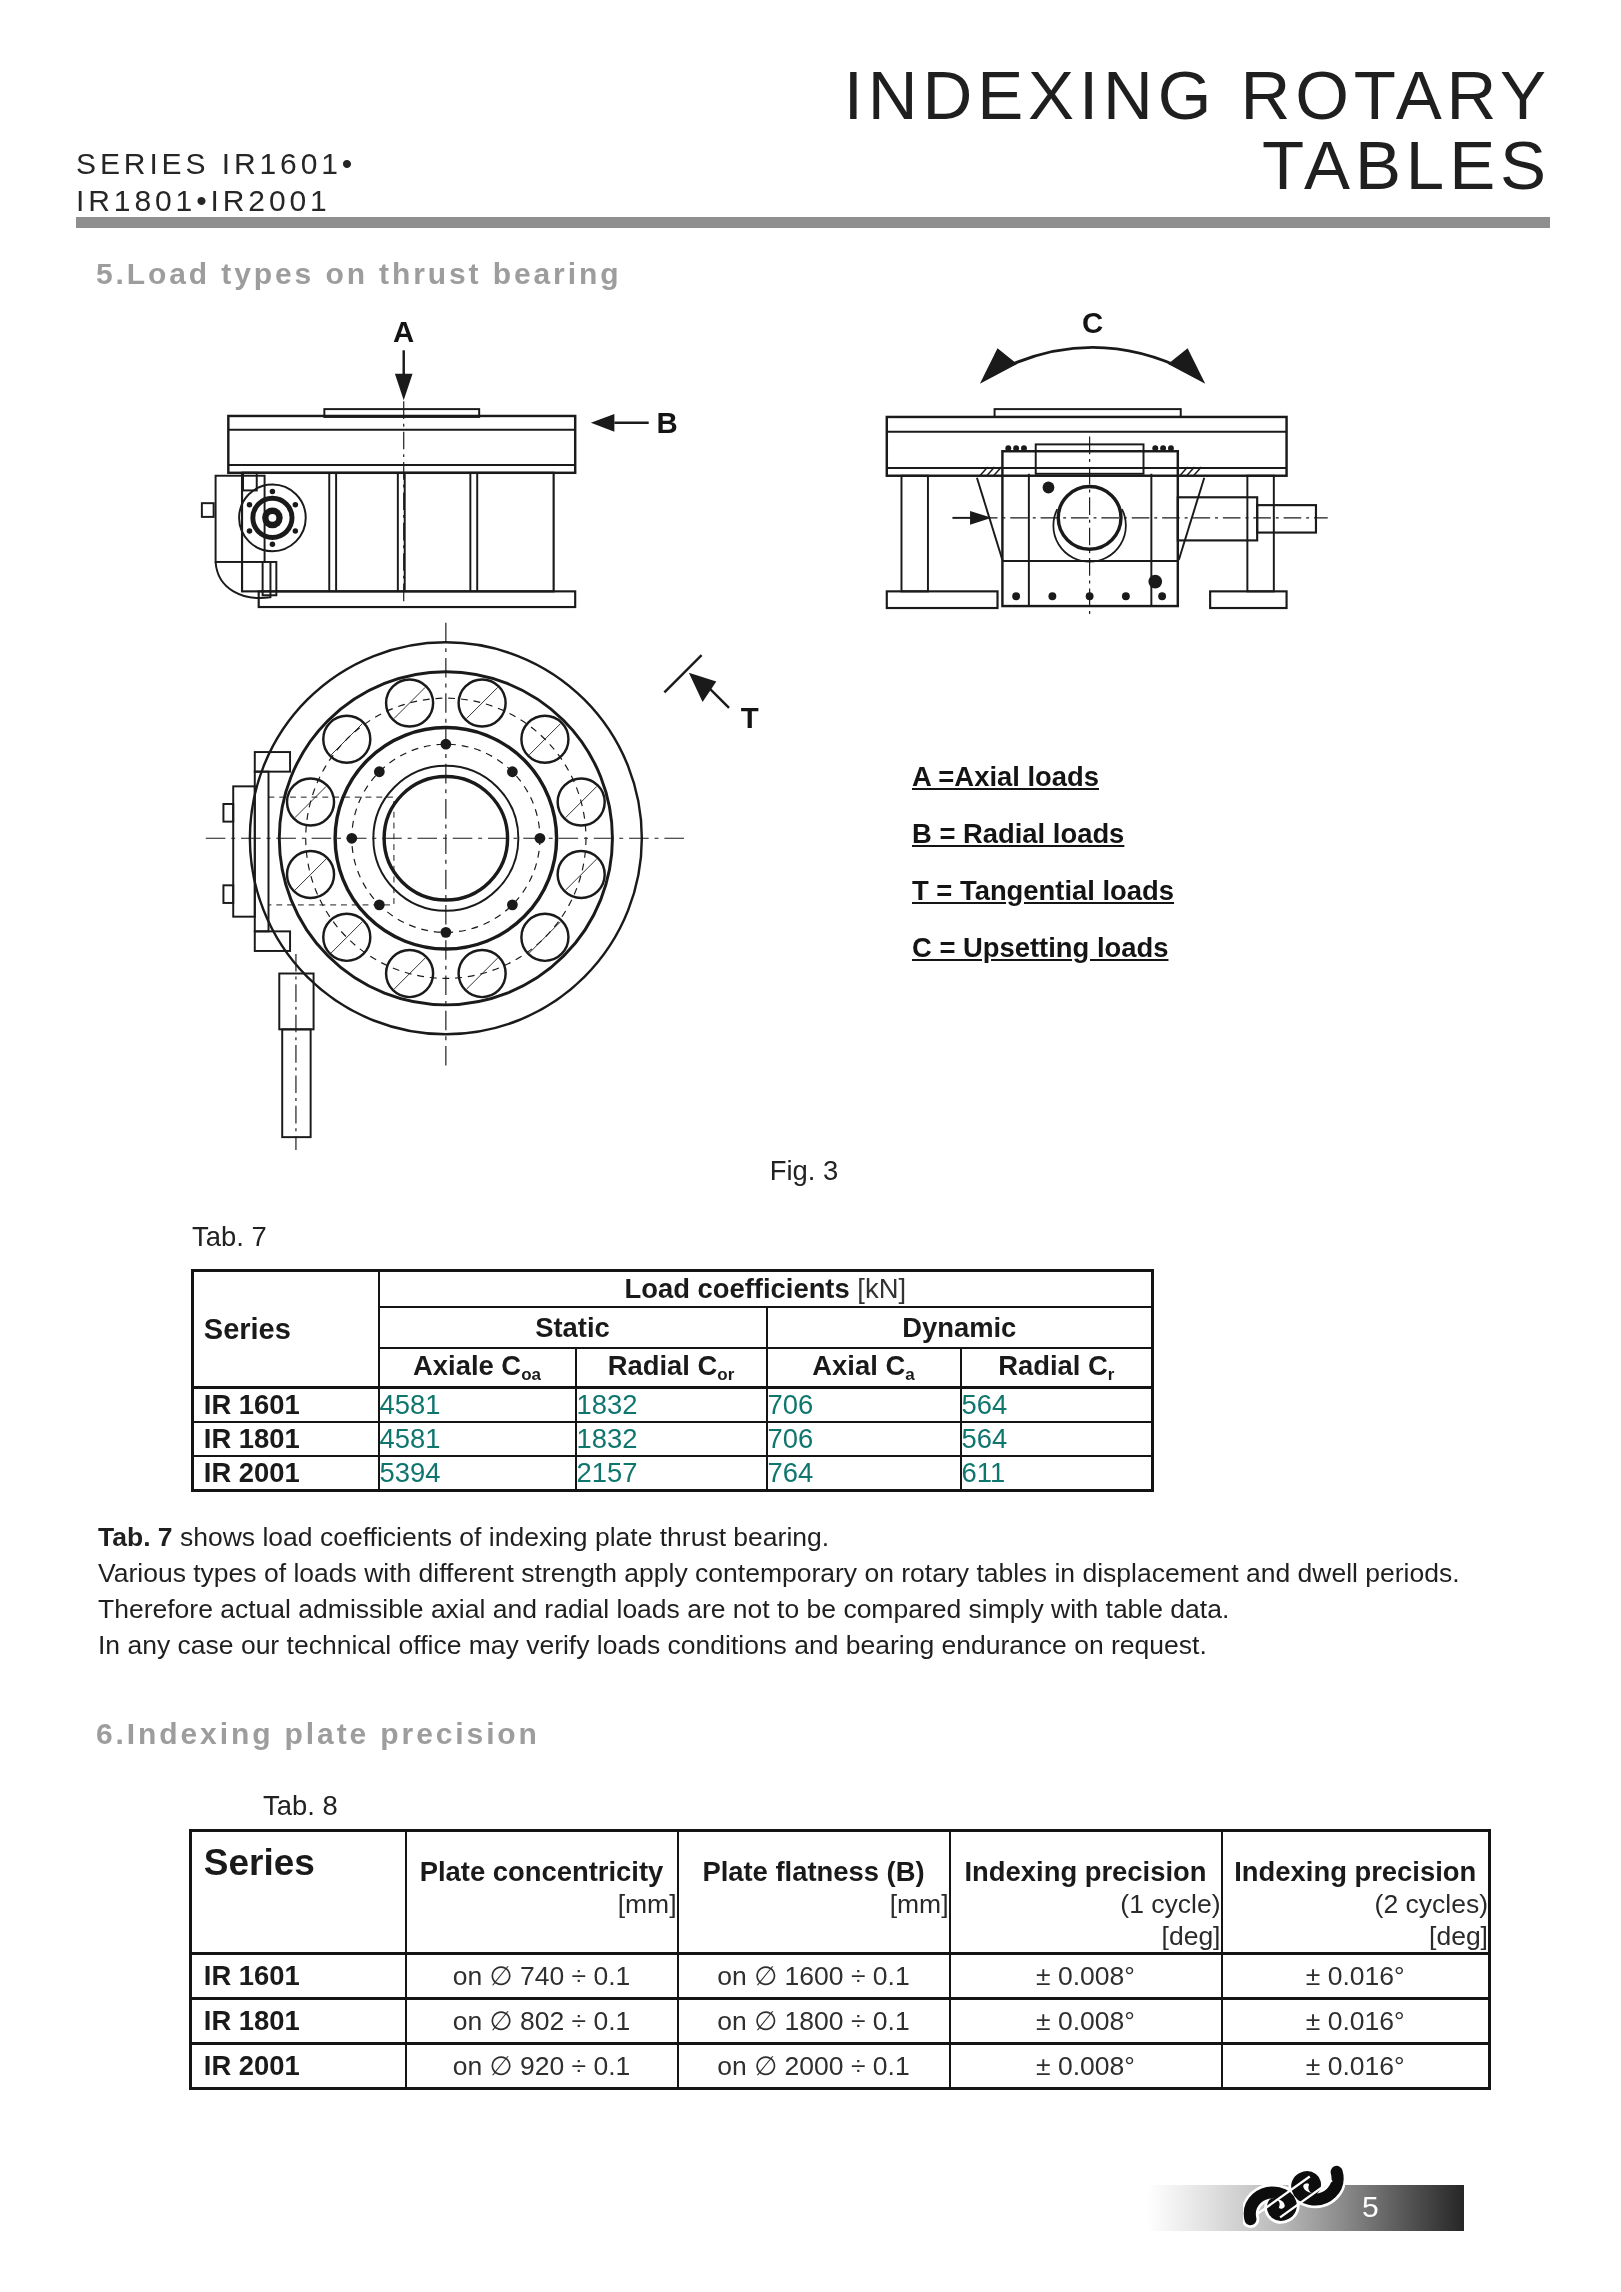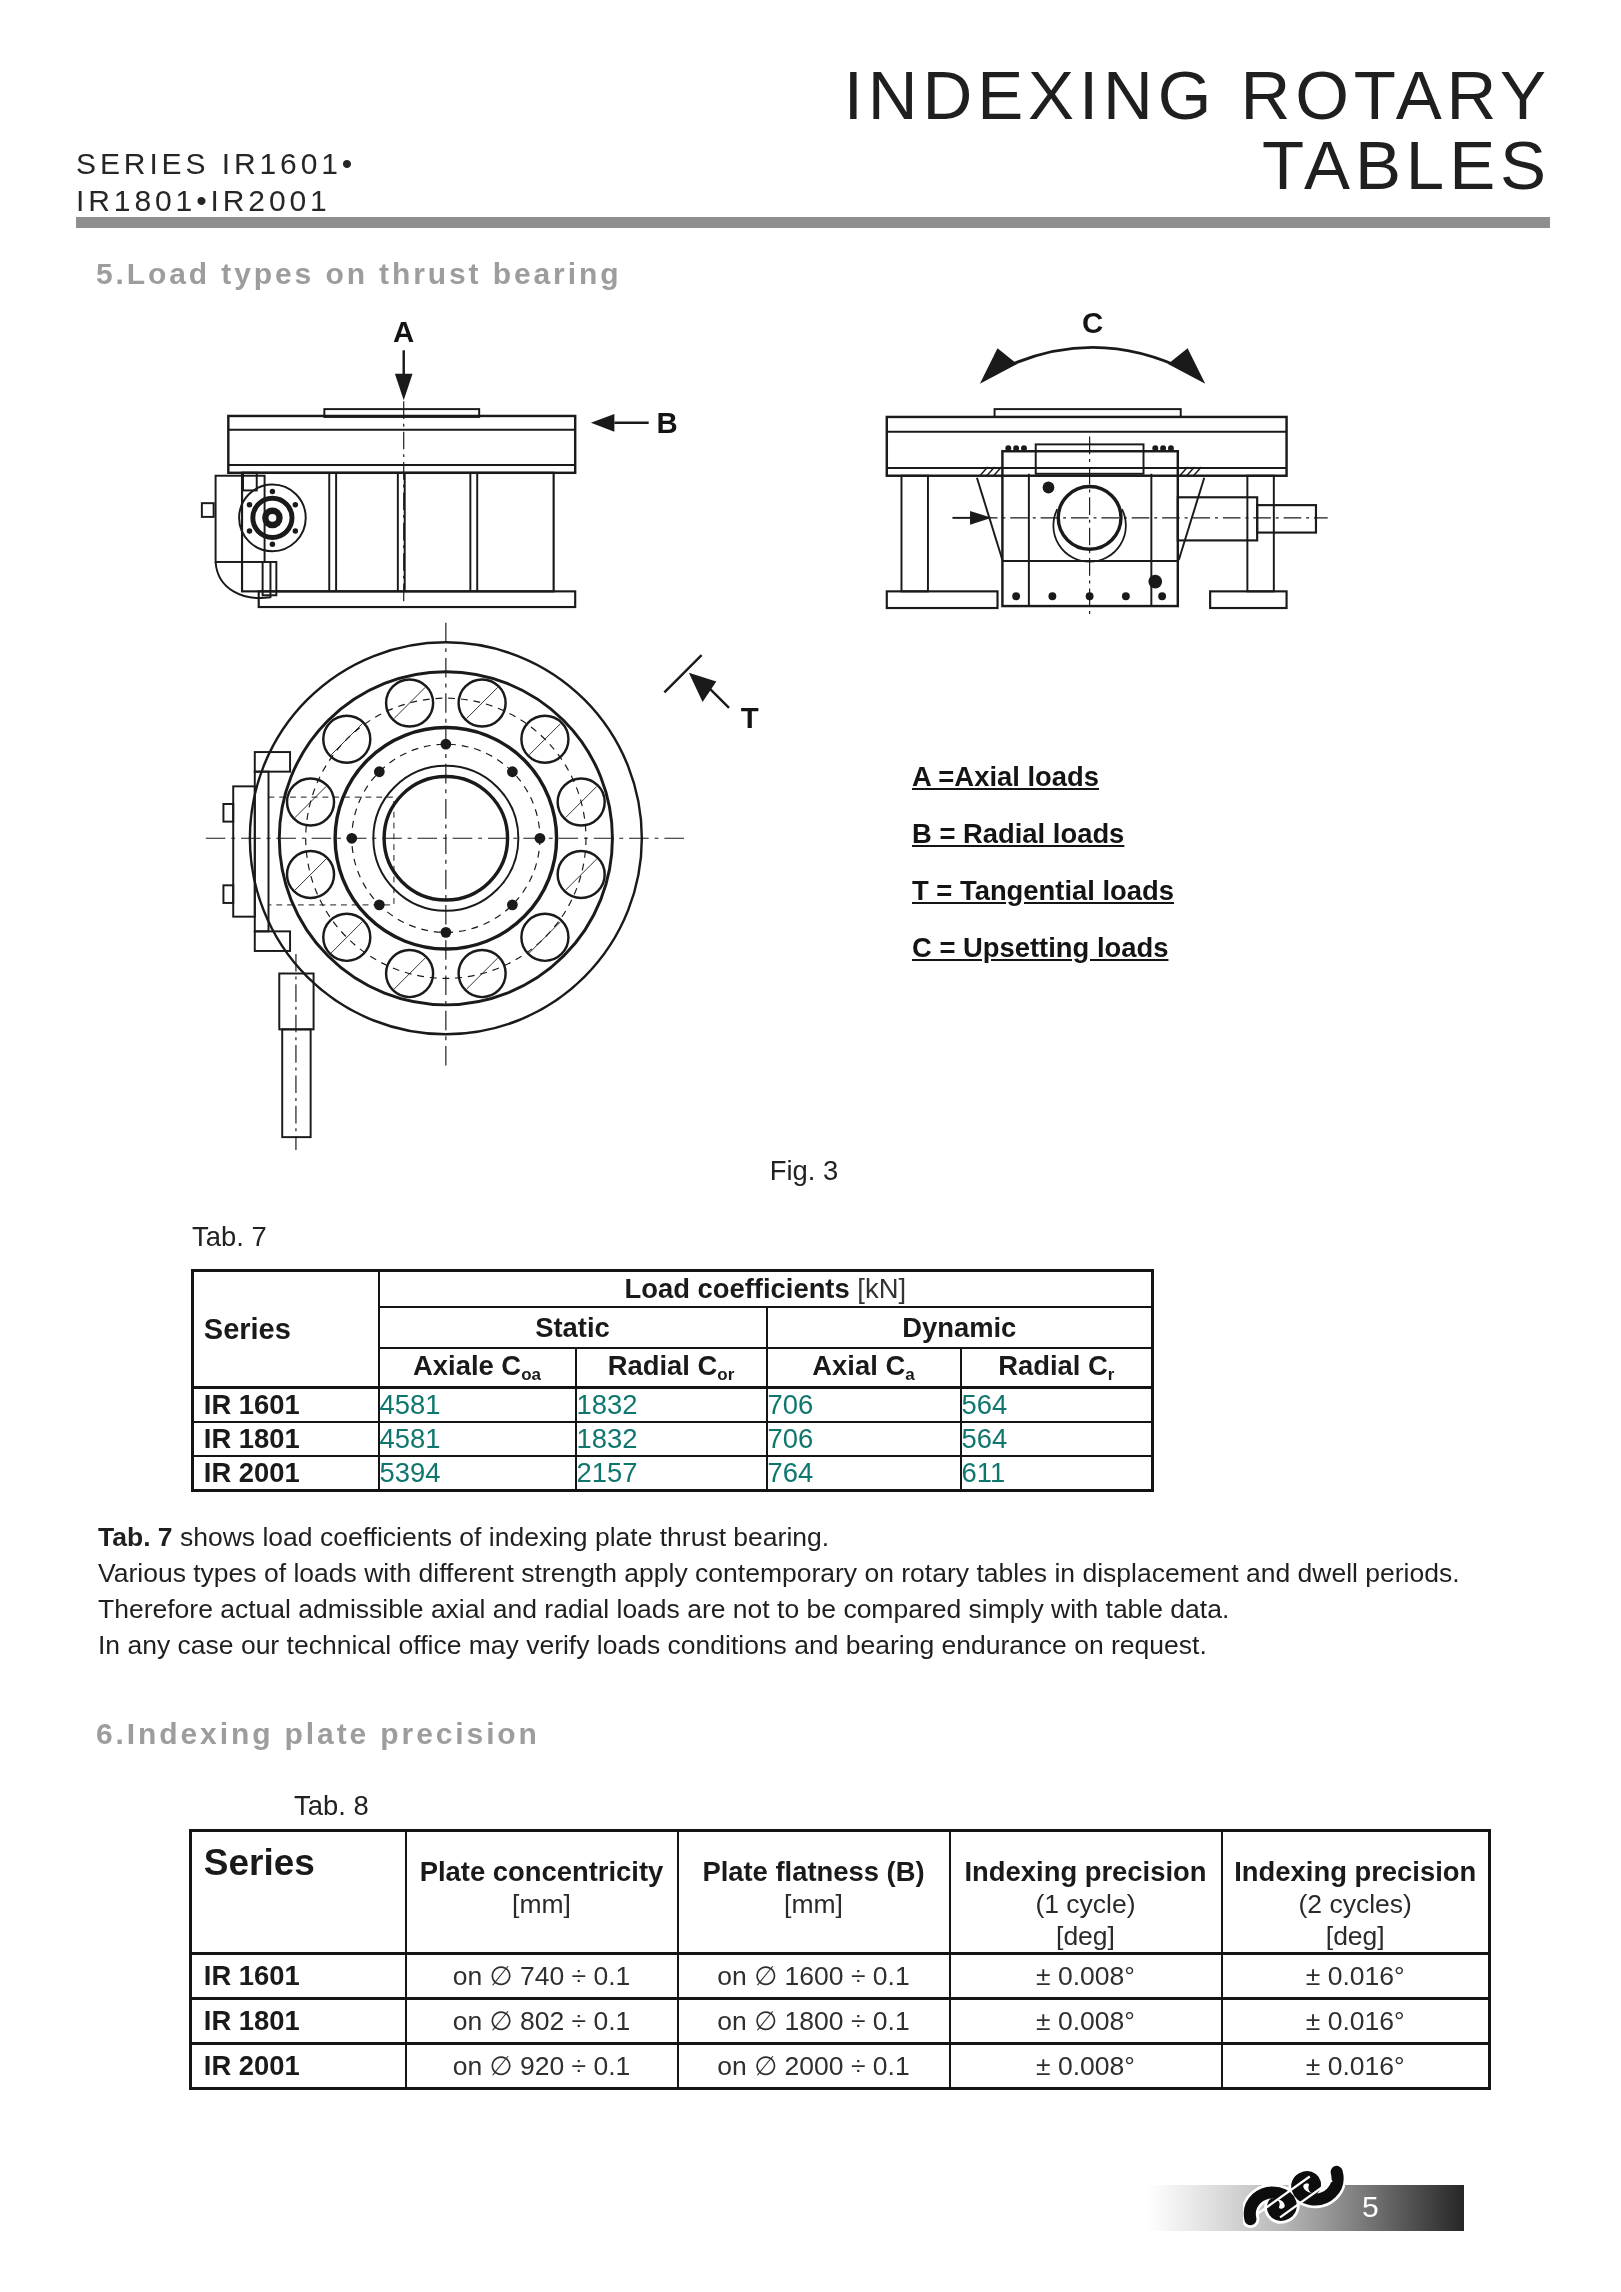--- a/index.html
+++ b/index.html
@@ -20,21 +20,21 @@
   .s6{left:96px;top:1717px;}
   
   .fig-svg{left:147px;top:299px;}
   .legend{left:912px;top:757px;font-size:27.4px;font-weight:bold;color:#141414;text-decoration:underline;}
   .legend div{height:57px;line-height:39px;}
   .fig-caption{left:716px;top:1155px;width:176px;text-align:center;
     font-size:27.4px;color:#222;}
   
   .tab-label{font-size:27.4px;color:#222;}
   .t7-label{left:192px;top:1221px;}
-  .t8-label{left:263px;top:1790px;margin-left:31px;}
+  .t8-label{left:263px;top:1790px;}
   
   table{border-collapse:collapse;table-layout:fixed;}
   .t7{left:191px;top:1269px;width:961px;border:3.9px solid #141414;}
   .t7 th,.t7 td{border:2px solid #141414;padding:0;
     font-size:27.4px;color:#1a1a1a;}
   .t7 .corner{font-size:29px;font-weight:bold;text-align:left;padding-left:9.8px;}
   .t7 .grp{height:34px;font-weight:bold;}
   .t7 .grp .unit{font-weight:normal;color:#333;}
   .t7 .sd{height:39px;font-weight:bold;border-radius:6px;}
   .t7 .colh{height:37px;font-weight:bold;}
@@ -43,21 +43,21 @@
   .t7 tbody th{font-weight:bold;text-align:left;padding-left:9.8px;}
   .t7 tbody td{font-weight:normal;color:#0f766e;}
   sub{font-size:0.62em;vertical-align:-0.3em;}
   
   .t8{left:189px;top:1829px;width:1297px;border:3.9px solid #141414;}
   .t8 th,.t8 td{border:2px solid #141414;padding:0;text-align:center;color:#1a1a1a;}
   .t8 thead tr{height:96px;}
   .t8 .corner8{font-size:37px;font-weight:bold;text-align:left;
     padding-left:11.8px;vertical-align:top;padding-top:9.8px;}
   .t8 .h1{font-size:27.4px;font-weight:bold;line-height:32px;}
-  .t8 .h2{font-size:26.5px;font-weight:normal;line-height:32px;color:#2a2a2a;}
+  .t8 .h2{font-size:26.5px;font-weight:normal;line-height:32px;color:#2a2a2a;text-align:right;}
   .t8 thead th{vertical-align:top;padding-top:24px;}
   .t8 tbody tr{border-top:3.9px solid #141414;height:45px;}
   .t8 tbody th{font-size:27.4px;font-weight:bold;text-align:left;padding-left:11.8px;}
   .t8 tbody td{font-size:26.5px;color:#2f2f2f;}
   
   .notes{left:98px;top:1519px;width:1426px;font-size:26.5px;line-height:36px;
     color:#1f1f1f;}
   .notes .just{text-align:justify;}
   .notes b{font-weight:bold;}
   

